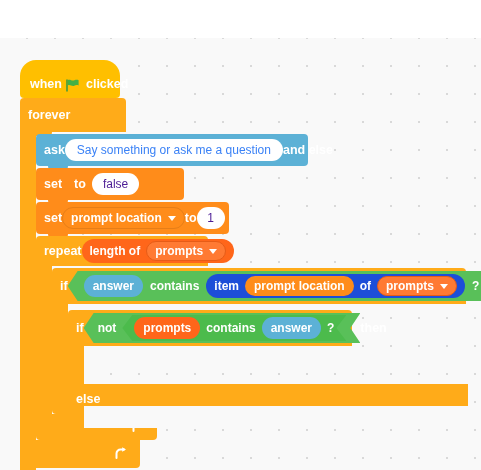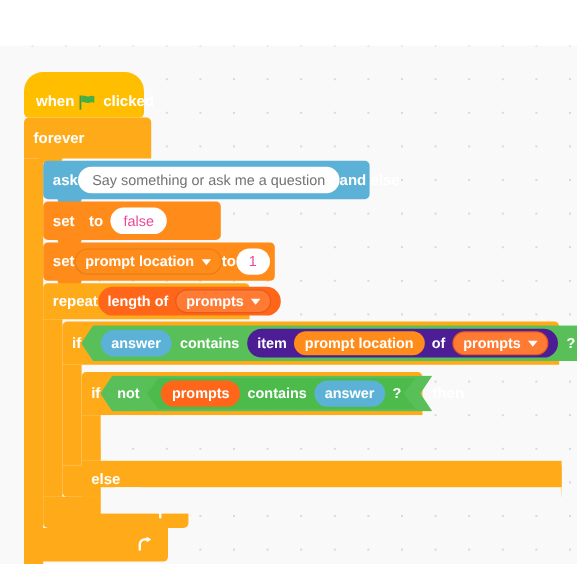--- a/index.html
+++ b/index.html
@@ -85,28 +85,28 @@
     display: inline-flex;
     align-items: center;
     color: #fff;
     font-size: 12px;
     font-weight: bold;
     box-sizing: border-box;
     justify-content: flex-end;
   }
   .reporter.white {
     background: #ffffff;
-    color: #ec4899;
+    color: #4c1d95;
     font-weight: normal;
     min-width: 28px;
     justify-content: center;
   }
   .reporter.inputwide {
     background: #ffffff;
-    color: #737373;
+    color: #3b82f6;
     font-weight: normal;
     justify-content: flex-start;
     border-radius: 13px;
   }
   .dropdown {
     border-radius: 13px;
     height: 22px;
     padding: 0 8px;
     display: inline-flex;
     align-items: center;
@@ -257,21 +257,21 @@
       </svg>
     </span>
   </div>
 
   <div class="blk ctrl bar" style="left:52px; top:230px; width:414px; height:36px; border-radius:4px 4px 0 0;">
     <span class="label">if</span>
     <span class="gap"></span>
     <span class="hex op" style="height:30px; padding:0 16px; gap:7px;">
       <span class="reporter sensing" style="background:#5cb1d6; height:22px;">answer</span>
       <span>contains</span>
-      <span class="reporter list" style="background:#4c1d95; height:24px; padding:0 8px; gap:6px;">
+      <span class="reporter list" style="background:#1d4ed8; height:24px; padding:0 8px; gap:6px;">
         <span>item</span>
         <span class="reporter" style="background:#ff8c1a; height:20px;">prompt location</span>
         <span>of</span>
         <span class="dropdown dd-list" style="height:20px; background:#ff7a33; border-color:#e65c17;">
           <span>prompts</span>
           <span class="caret"></span>
         </span>
       </span>
       <span>?</span>
     </span>

